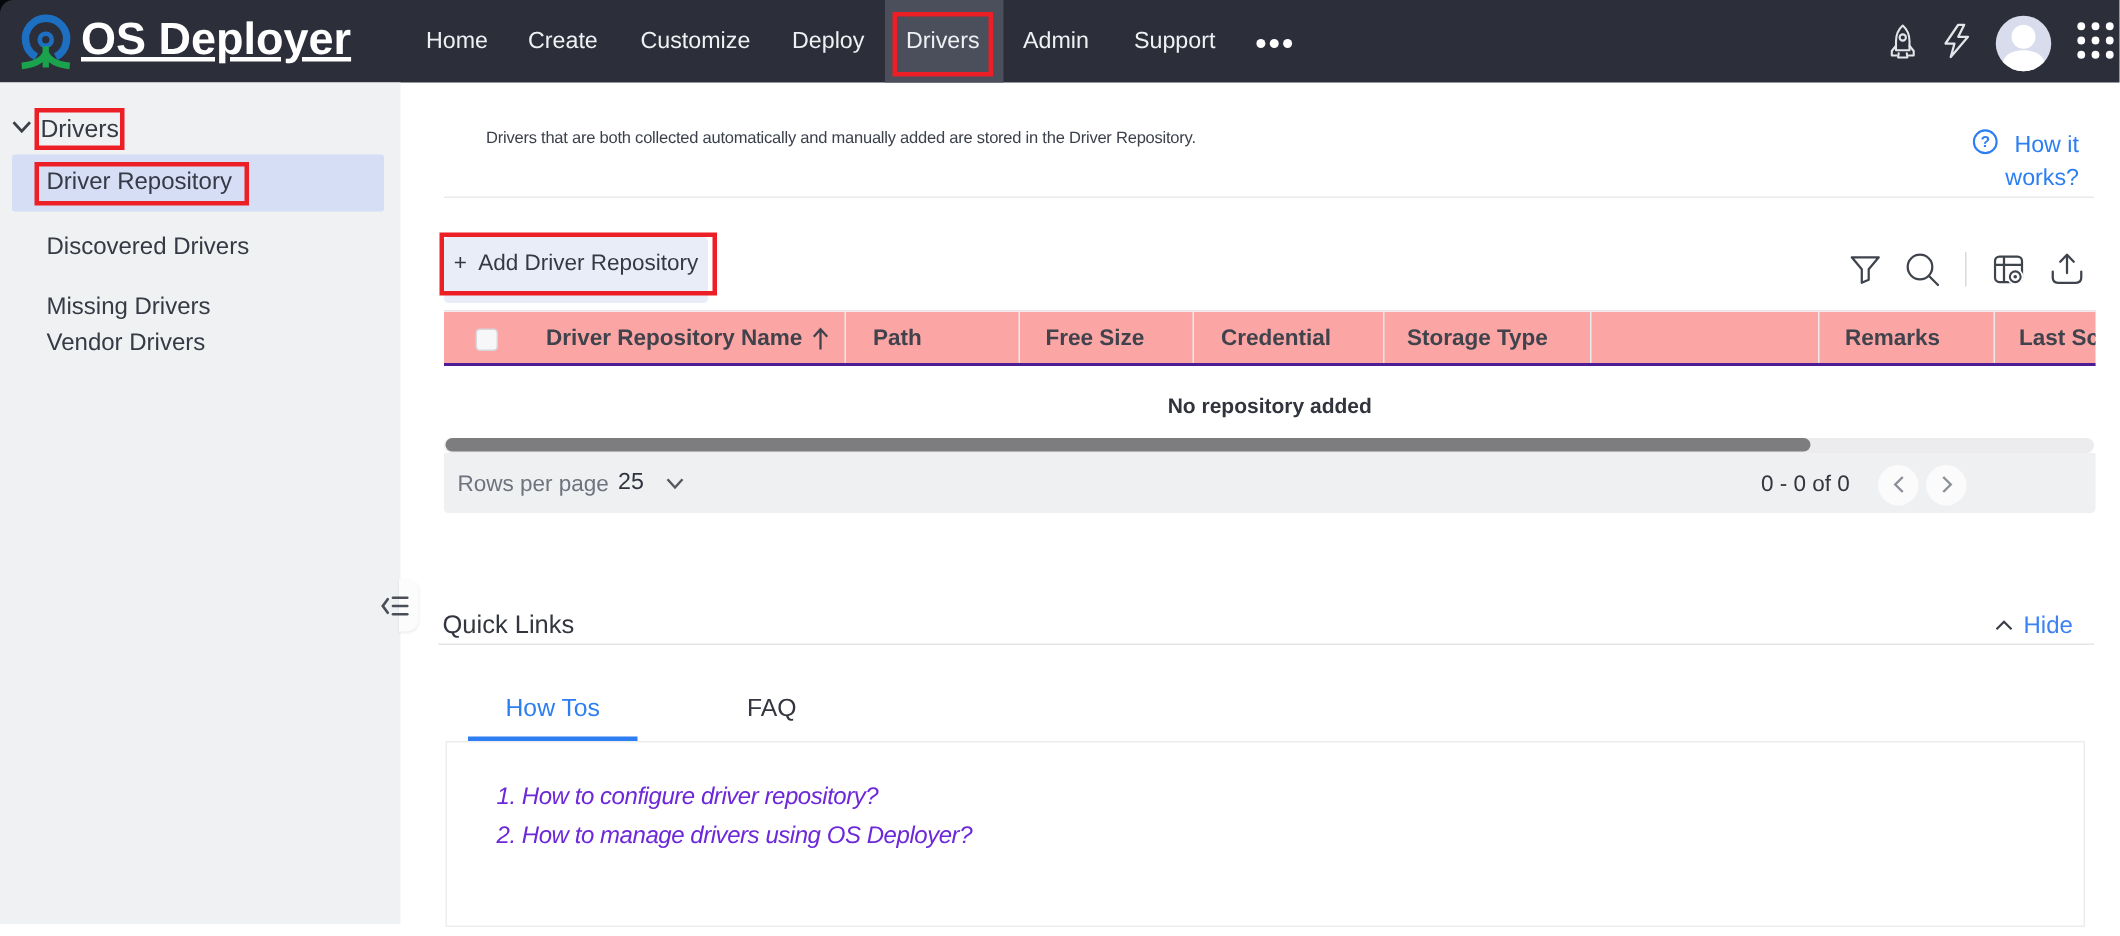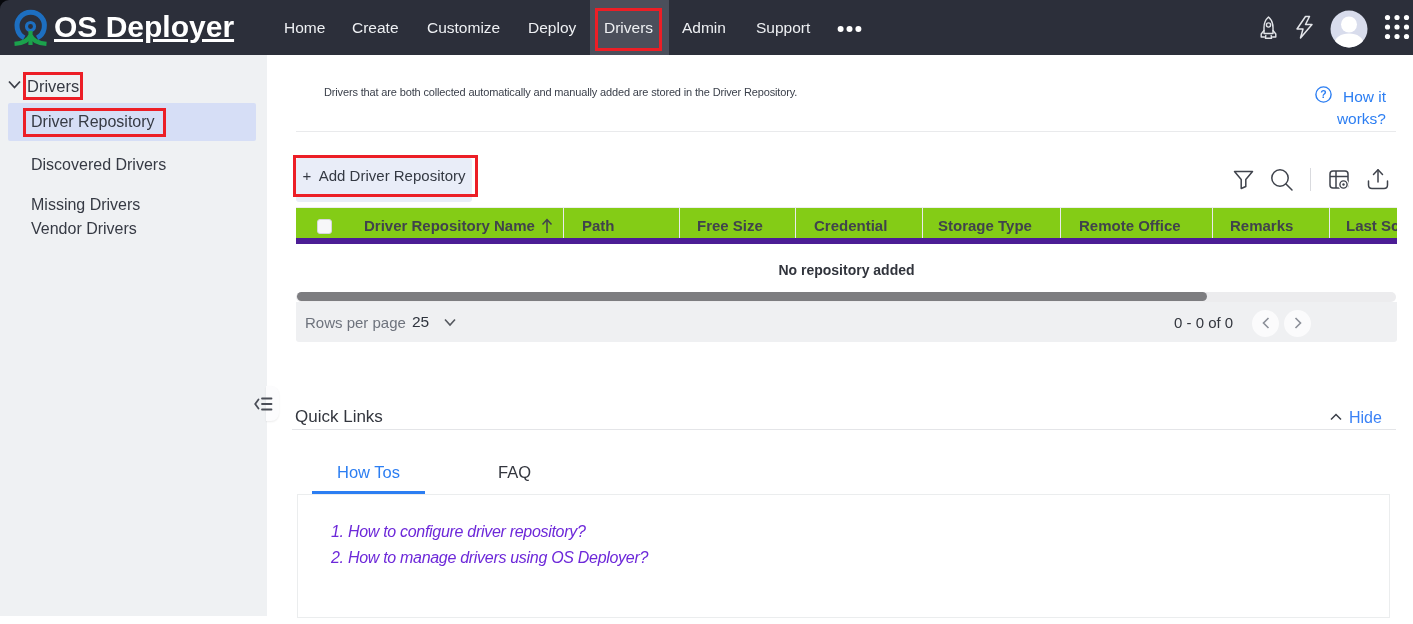--- a/index.html
+++ b/index.html
@@ -27,22 +27,22 @@
   .blue { color:#2c7ef2; }
   #desc { left:296px; top:86px; font-size:11px; letter-spacing:-0.15px;margin-left:28px; }
   #howit { right:27px; top:86px; text-align:right; font-size:15.5px; line-height:22px; width:120px;}
   #divider1 { left:296px; top:131px; width:1100px; height:1px; background:#e9eaec; }
 
   #btnredbox { left:293px; top:155px; width:185px; height:42px; }
   #addbtn { left:296px; top:158px; width:176px; height:44px; background:#e9edf8; border-radius:3px;
             font-size:15px; color:#343943; line-height:36px; text-align:center; }
 
   
-  #thead { left:296px; top:207px; width:1101px; height:37px; background:#84cc16; overflow:hidden;
-           border-top:1px solid #ededf0; border-bottom:6px solid #4c1d95; }
+  #thead { left:296px; top:207px; width:1101px; height:37px; background:#fca5a5; overflow:hidden;
+           border-top:1px solid #ededf0; border-bottom:2px solid #4c1d95; }
   .csep { position:absolute; top:0; width:1px; height:37px; background:#e9eaec; }
   .th { position:absolute; top:0; line-height:36px; font-size:15px; font-weight:bold; color:#40434c; white-space:nowrap; }
   #checkbox { left:317px; top:219px; width:15px; height:15px; border:1px solid #d6d6db; border-radius:3px; background:#f7f7f9; }
   #norow { left:296px; top:244px; width:1101px; height:47px; background:#fff; font-size:14px; font-weight:bold; color:#31343c;
            text-align:center; line-height:53px; }
   #sbtrack { left:296px; top:291.5px; width:1100px; height:10px; background:#ececee; border-radius:5px; }
   #sbthumb { left:297px; top:292px; width:910px; height:9px; background:#7d7d80; border-radius:4.5px; }
   #tfoot { left:296px; top:302px; width:1101px; height:40px; background:#eff0f2; border-radius:0 0 3px 3px; }
   .pgbtn { position:absolute; top:8px; width:27px; height:27px; border-radius:50%; background:#fbfbfc; text-align:center; }
 
@@ -198,21 +198,20 @@
   <div class="csep" style="left:916px;"></div>
   <div class="csep" style="left:1033px;"></div>
   <div class="th" style="left:68px;">Driver Repository Name</div>
   <svg style="position:absolute; left:245px; top:10px;" width="12" height="16" viewBox="0 0 12 16">
       <path d="M 6 15 L 6 2 M 1.5 6.5 L 6 1.5 L 10.5 6.5" fill="none" stroke="#40434c" stroke-width="1.5"></path>
     </svg>
   <div class="th" style="left:286px;">Path</div>
   <div class="th" style="left:401px;">Free Size</div>
   <div class="th" style="left:518px;">Credential</div>
   <div class="th" style="left:642px;">Storage Type</div>
-  <div class="th" style="left:783px;">Remote Office</div>
   <div class="th" style="left:934px;">Remarks</div>
   <div class="th" style="left:1050px;">Last Sca</div>
 </div>
 <div class="abs" id="checkbox"></div>
 <div class="abs" id="norow">No repository added</div>
 <div class="abs" id="sbtrack"></div>
 <div class="abs" id="sbthumb"></div>
 <div class="abs" id="tfoot">
   <span style="position:absolute; left:9px; top:12px; font-size:15px; color:#6e737d;">Rows per page</span>
   <span style="position:absolute; left:116px; top:11px; font-size:15.5px; color:#2e333d;">25</span>

